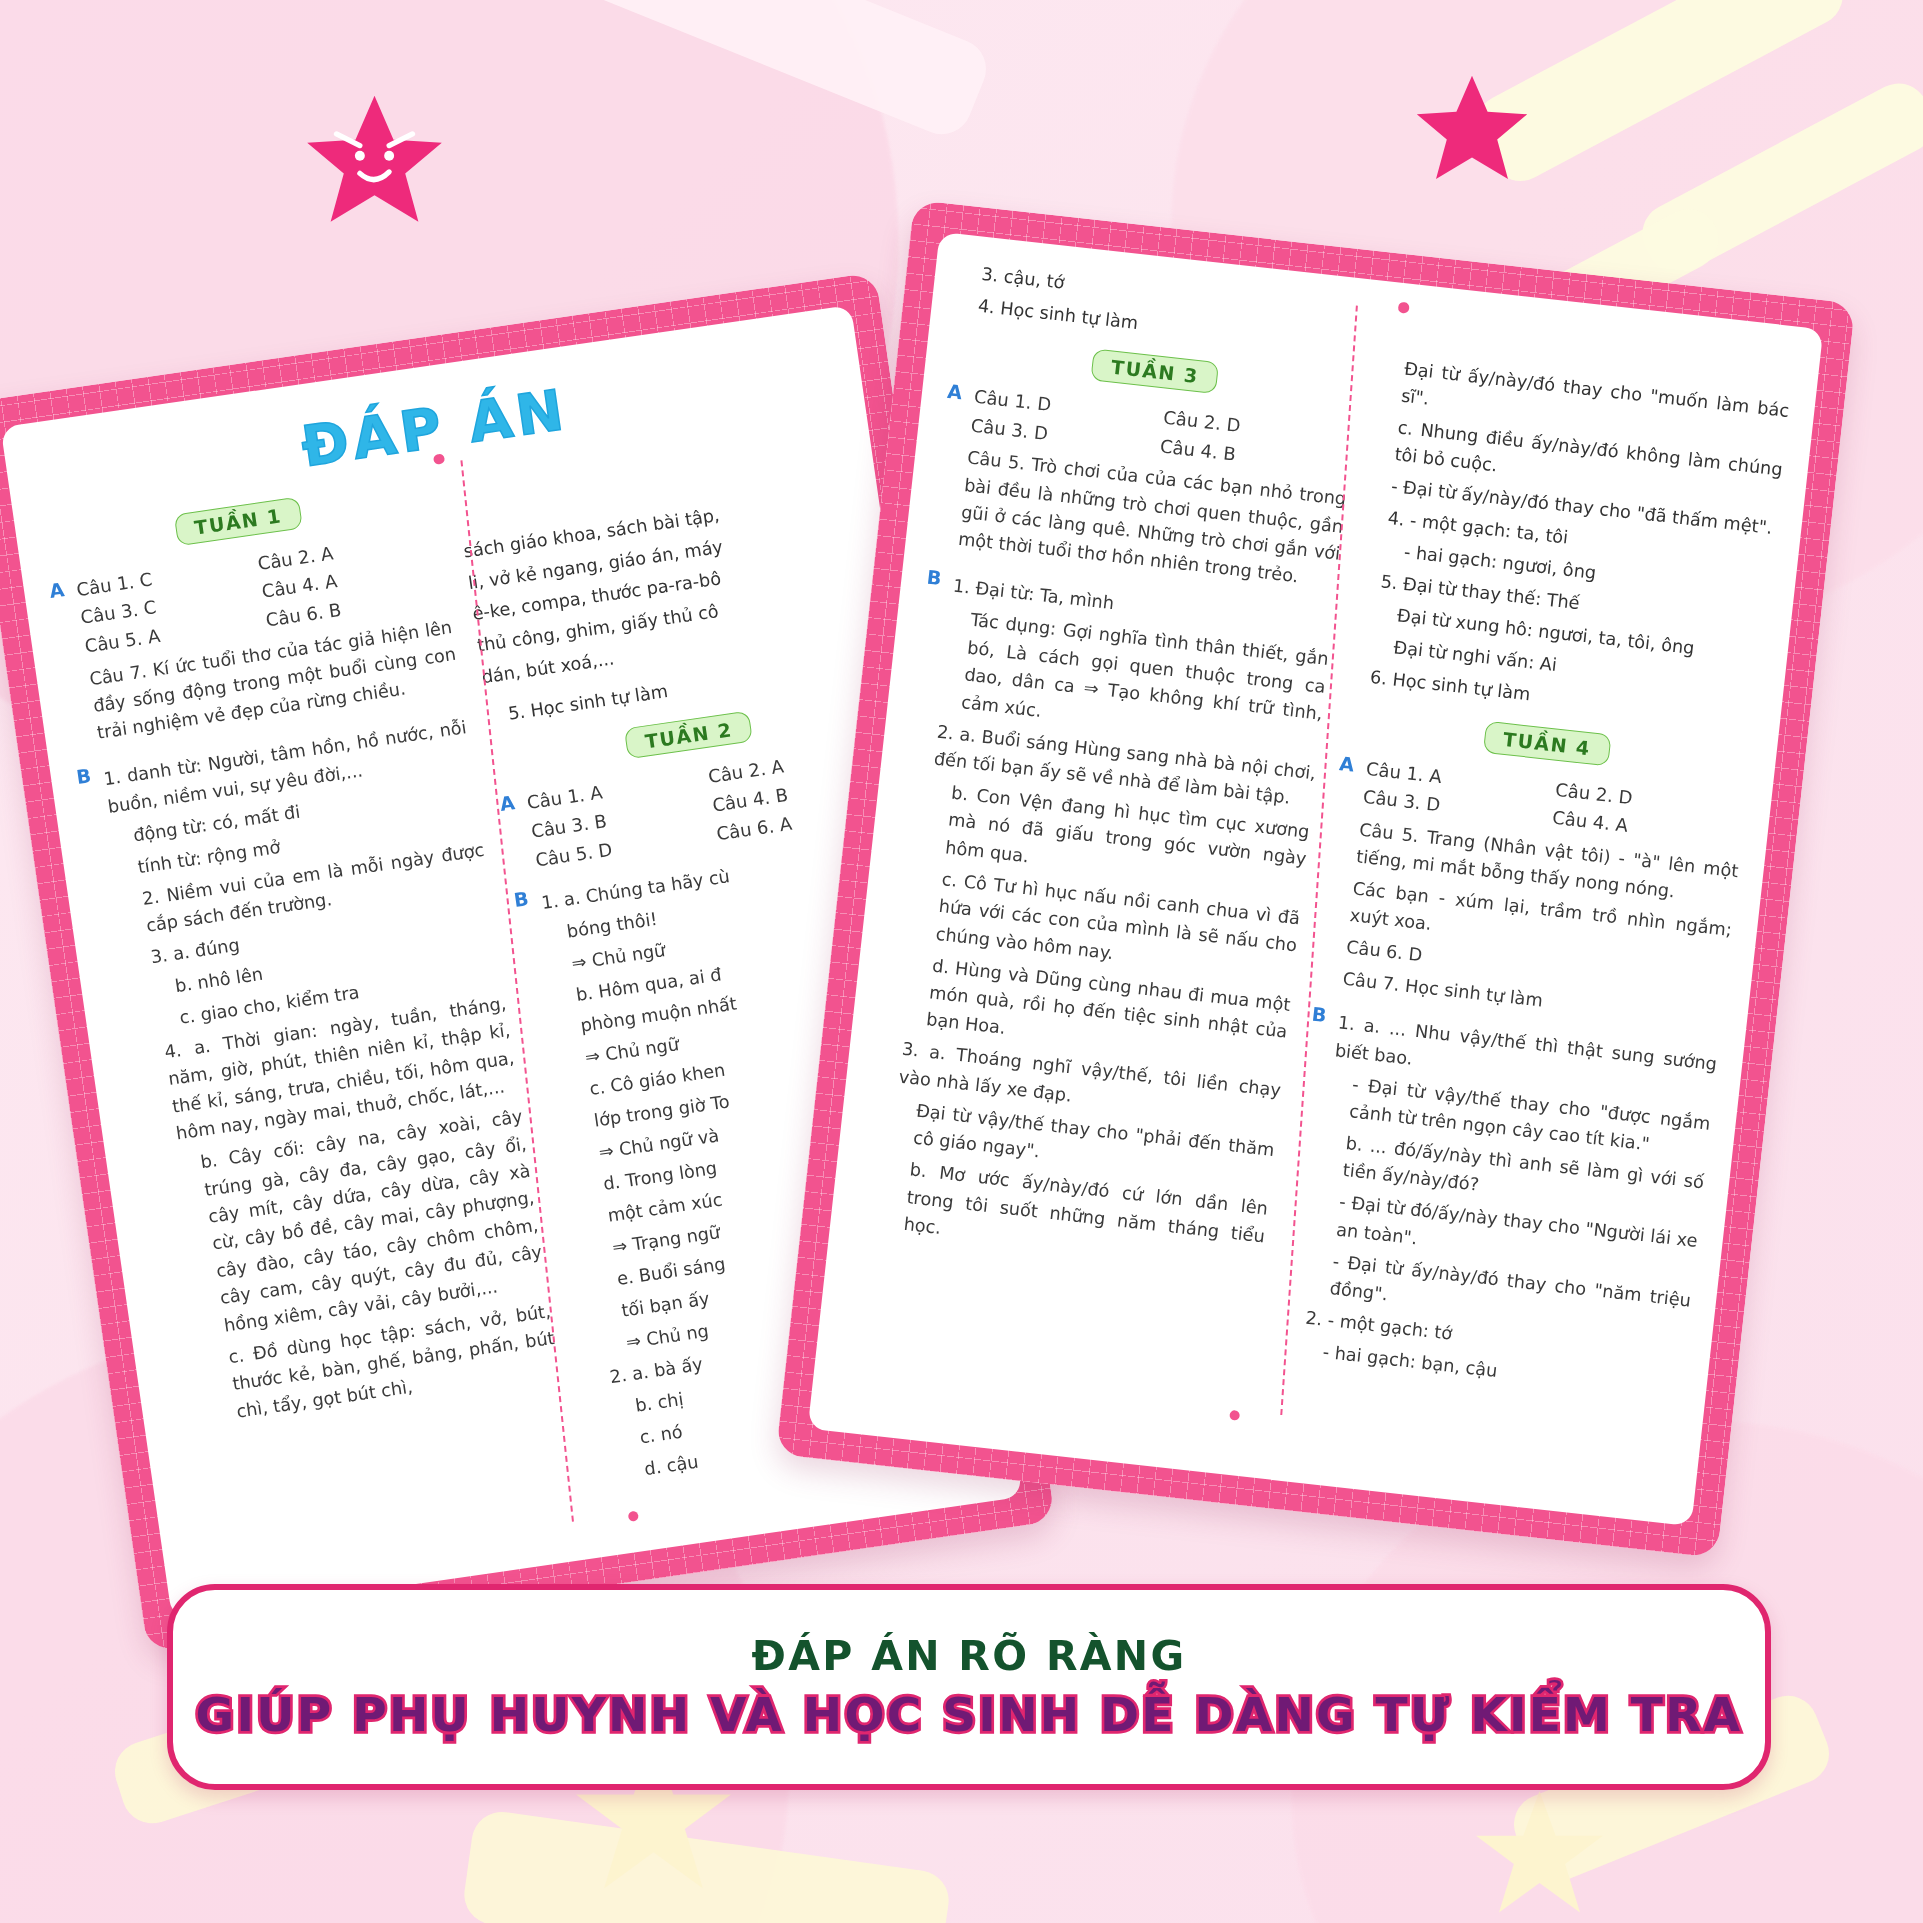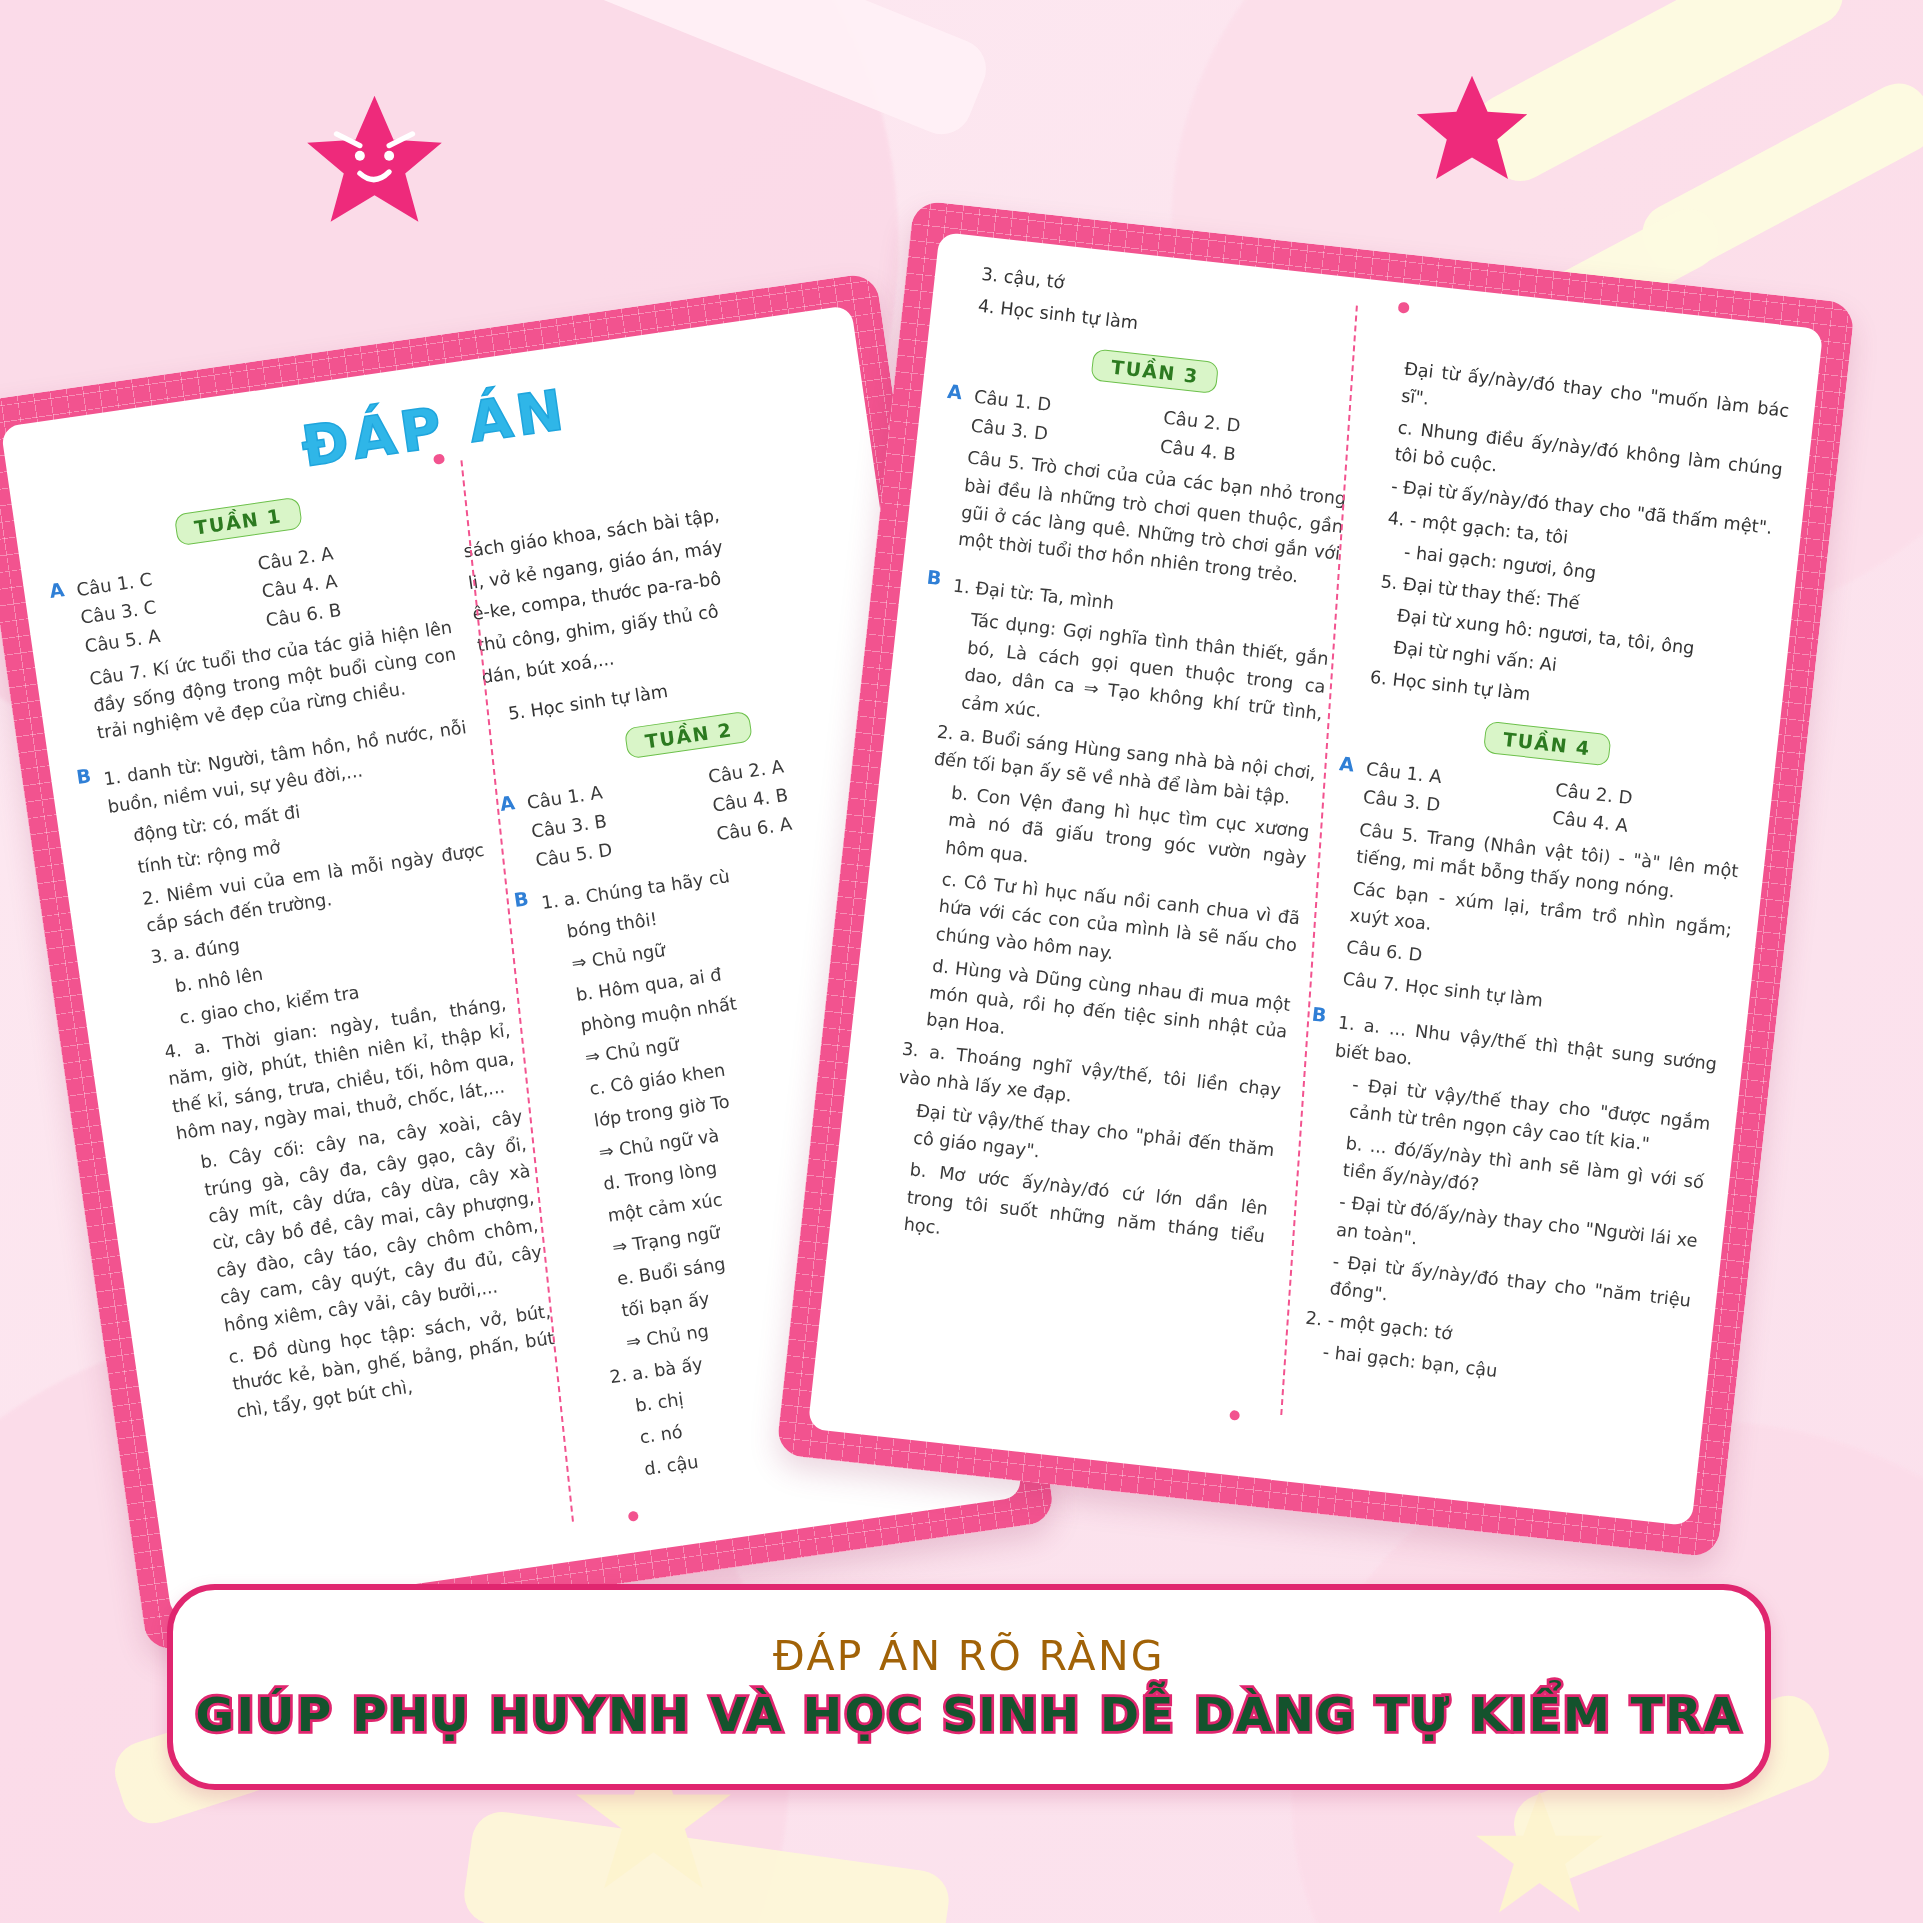--- a/index.html
+++ b/index.html
@@ -73,24 +73,24 @@
   .dot{position:absolute;width:10.5px;height:10.5px;border-radius:50%;background:#f2538f;}
 
   
   #banner{
     position:absolute;left:167px;bottom:134px;width:1592px;height:194px;
     background:#fff;border:6px solid #e0266f;border-radius:48px;
     display:flex;flex-direction:column;align-items:center;justify-content:center;
     box-shadow:0 7.5px 18px rgba(180,30,90,.18);
   }
   #banner .l1{
-    color:#a16207;font-weight:normal;font-size:41px;letter-spacing:2.3px;margin-bottom:7.5px;
+    color:#14532d;font-weight:bold;font-size:41px;letter-spacing:2.3px;margin-bottom:7.5px;
   }
   #banner .l2{
-    color:#14532d;font-weight:bold;font-size:47px;letter-spacing:2.3px;
+    color:#701a75;font-weight:bold;font-size:47px;letter-spacing:2.3px;
     -webkit-text-stroke:5.3px #e0266f;paint-order:stroke fill;
     text-shadow:0 0 0 #e0266f;
   }
 </style>
 </head>
 <body>
 
 <div class="bg">
   <div class="blob b1"></div>
   <div class="blob b2"></div>

